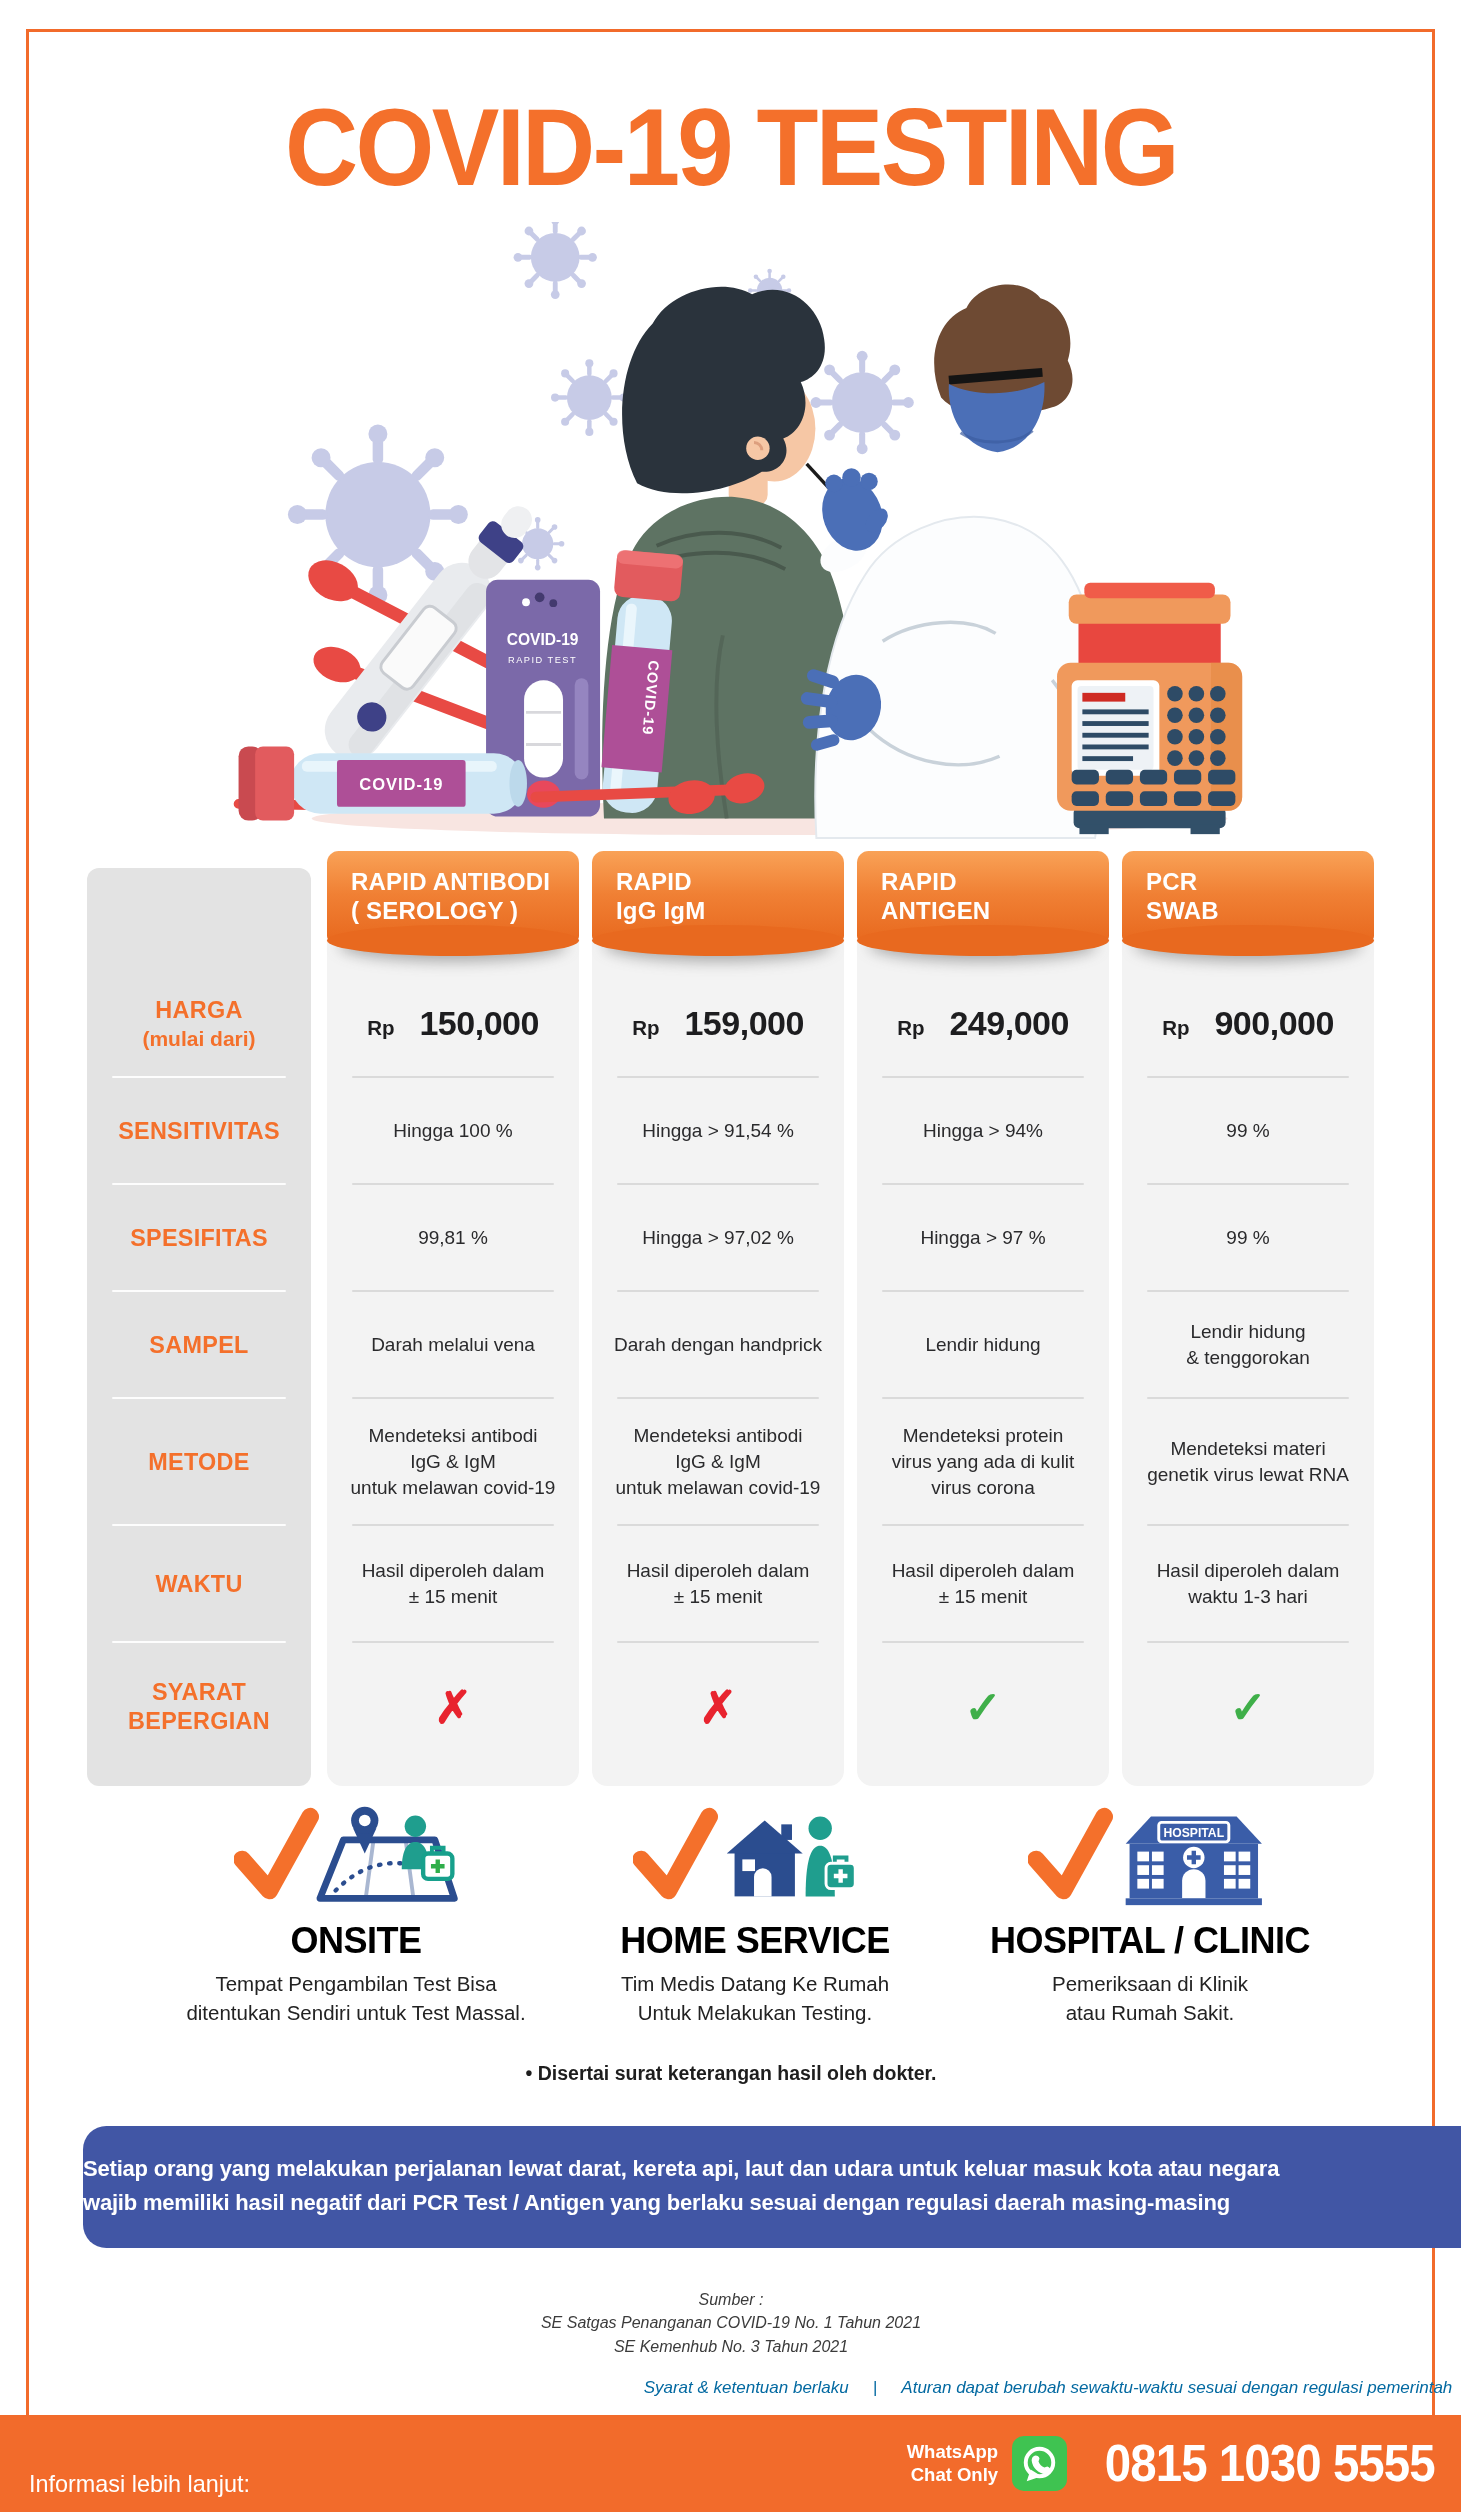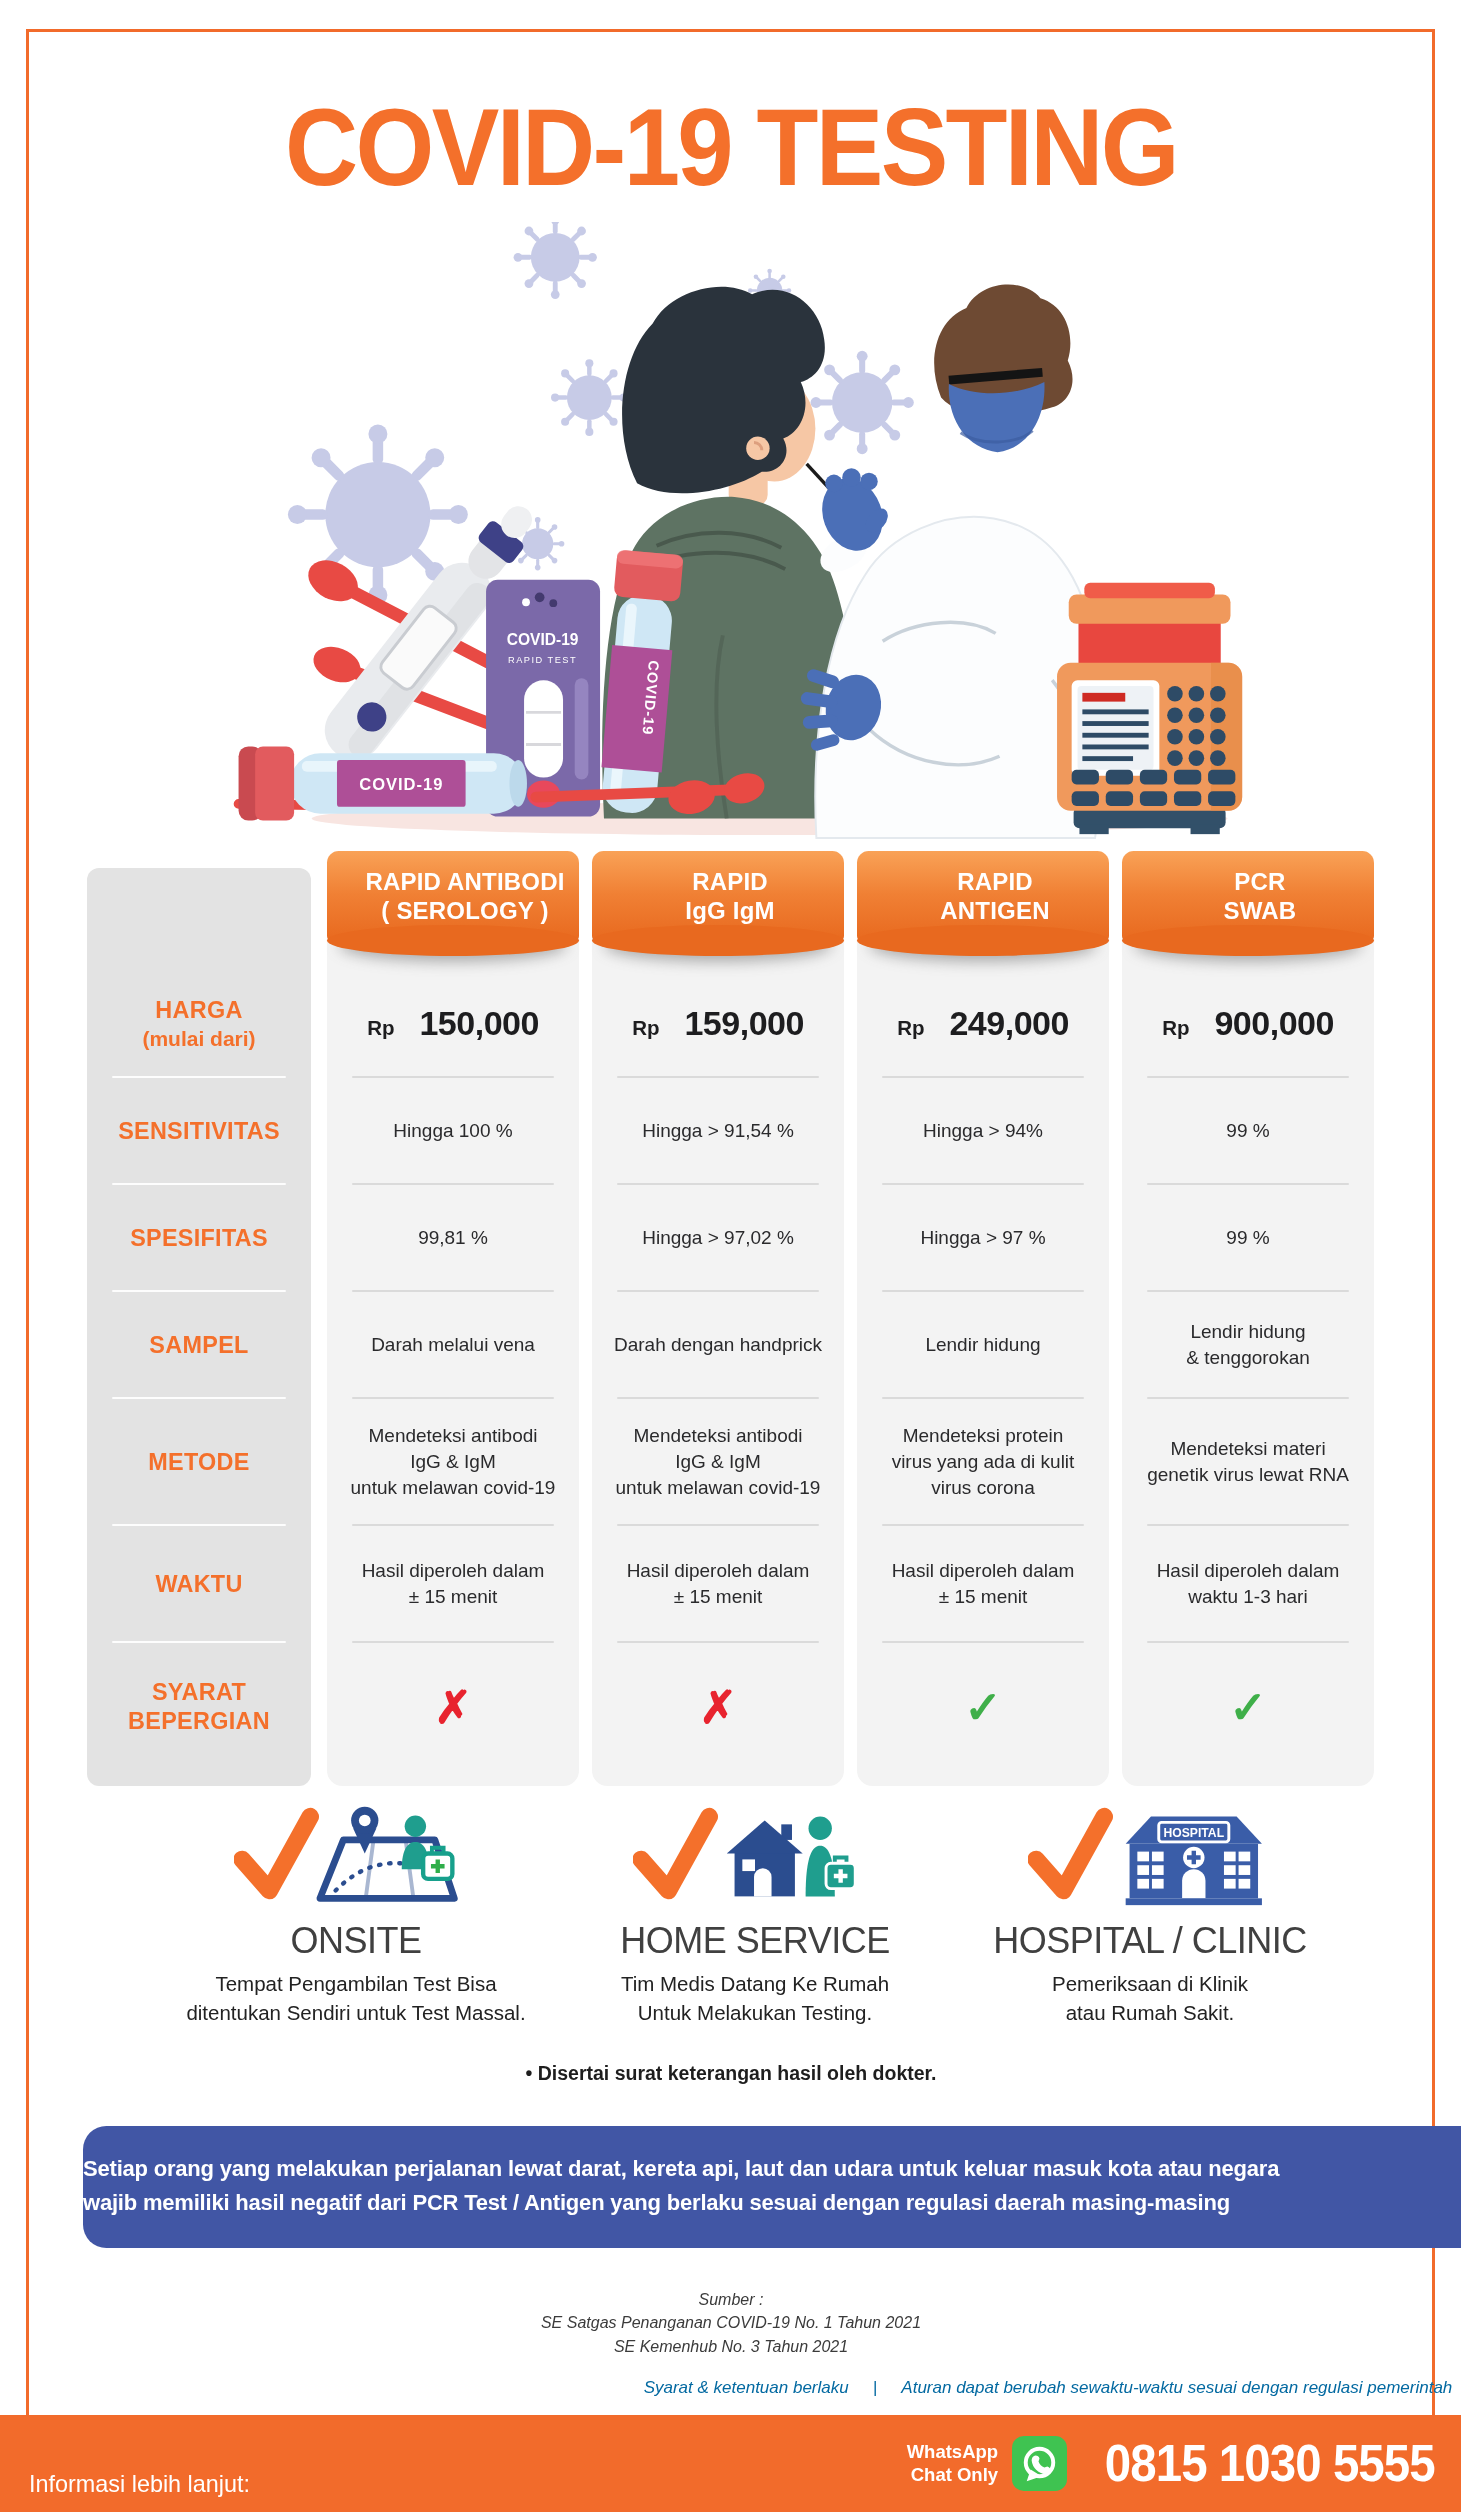--- a/index.html
+++ b/index.html
@@ -23,21 +23,21 @@
   .dcol.c1{left:240px}.dcol.c2{left:505px}.dcol.c3{left:770px}.dcol.c4{left:1035px}
   .card { position:absolute; left:0; top:16.6px; width:100%; height:918px;
           background:#f3f3f3; border-radius:15.6px; z-index:0; }
   .ribbon-shadow { position:absolute; left:11.7px; right:11.7px; top:78px; height:33px;
           border-radius:50%; background:rgba(70,70,70,.40); filter:blur(6.8px); z-index:1; }
   .ribbon { position:absolute; left:0; right:0; top:0; height:90px; z-index:2;
           background:linear-gradient(180deg,#f9a257 0%,#f08034 48%,#e8691f 100%);
           border-radius:11.7px 11.7px 4.9px 4.9px; }
   .ribbon::after { content:''; position:absolute; left:0; right:0; bottom:-14.6px; height:31px;
           border-radius:50%; background:#e8691f; }
-  .ribbon-text { position:relative; z-index:3; padding-top:15.6px; text-align:center;
+  .ribbon-text { position:relative; z-index:3; padding-top:15.6px; 
           color:#fff; font-weight:bold; font-size:24px; line-height:29px; letter-spacing:0.2px;padding-left:24px; }
   .cells { position:absolute; left:0; top:16.6px; width:100%; }
   .cell { position:relative; display:flex; flex-direction:column; align-items:center;
           justify-content:center; text-align:center; }
   .cell.r0 { height:210px; justify-content:flex-end; padding-bottom:35px; }
   .cell.r1,.cell.r2,.cell.r3 { height:107px; }
   .cell.r4 { height:127px; }
   .cell.r5 { height:117px; }
   .cell.r6 { height:143px; padding-bottom:13.6px; }
   .cell:not(.r6)::after { content:''; position:absolute; bottom:0; left:25px; right:25px;
@@ -53,21 +53,21 @@
   .val { font-size:19px; color:#2a2a2c; line-height:26px; white-space:pre-line; }
   .mark { font-size:45px; font-weight:bold; line-height:45px; }
   .mark.x { color:#e8232e; }
   .mark.v { color:#3faf49; }
 
   
   .services { position:absolute; left:0; top:1801px; width:1462px; height:253px; }
   .service { position:absolute; width:370px; text-align:center; }
   .service.s1{left:171px}.service.s2{left:570px}.service.s3{left:965px}
   .service svg { display:block; margin:0 auto; }
-  .service-name { font-size:36px; font-weight:normal; color:#404040; letter-spacing:-0.5px; margin-top:9.7px; }
+  .service-name { font-size:36px; font-weight:bold; color:#000000; letter-spacing:-0.5px; margin-top:9.7px; }
   .service-desc { font-size:20.5px; color:#222; line-height:29px; margin-top:7.8px; white-space:pre-line; }
 
   .note { position:absolute; top:2062px; left:0; width:100%; text-align:center;
           font-size:19.5px; font-weight:bold; color:#1e1e1e; }
 
   
   .banner { position:absolute; left:83px; top:2126px; width:1432px; height:122px;
             background:#4156a5; border-radius:23.4px; color:#fff; text-align:left;
             padding-top:26px; }
   .banner p { font-size:22px; font-weight:600; line-height:34px; letter-spacing:-0.2px; }

